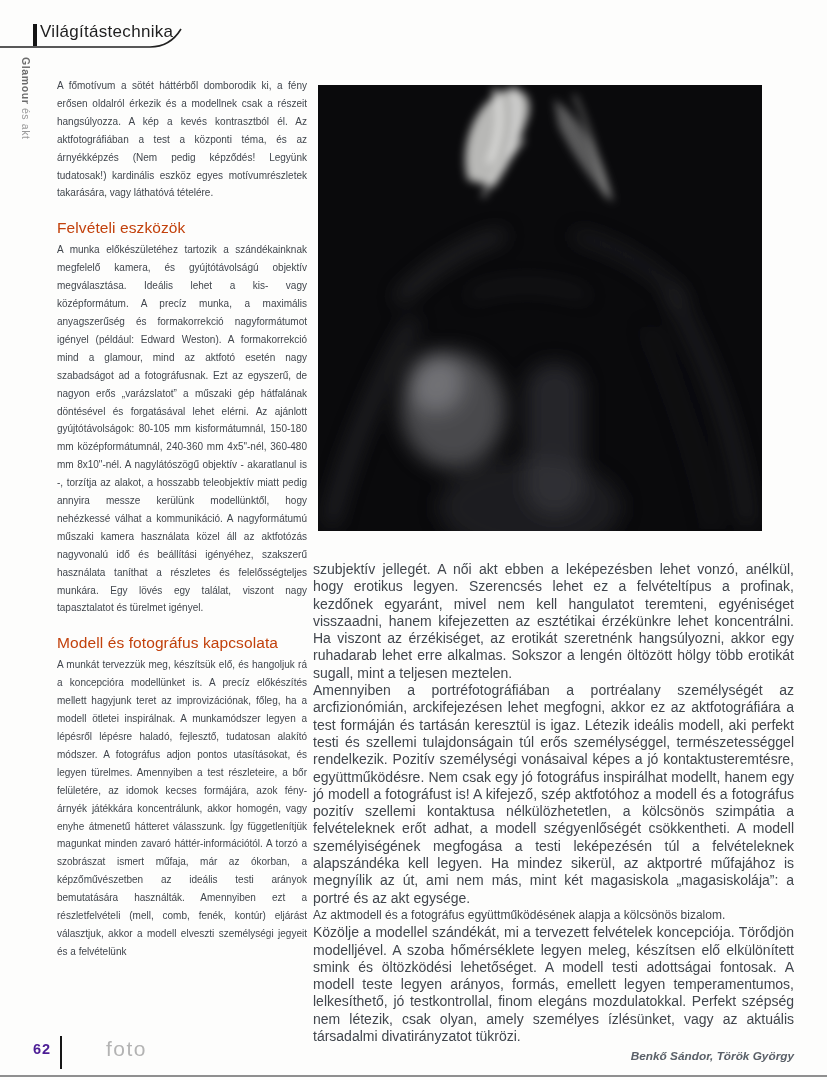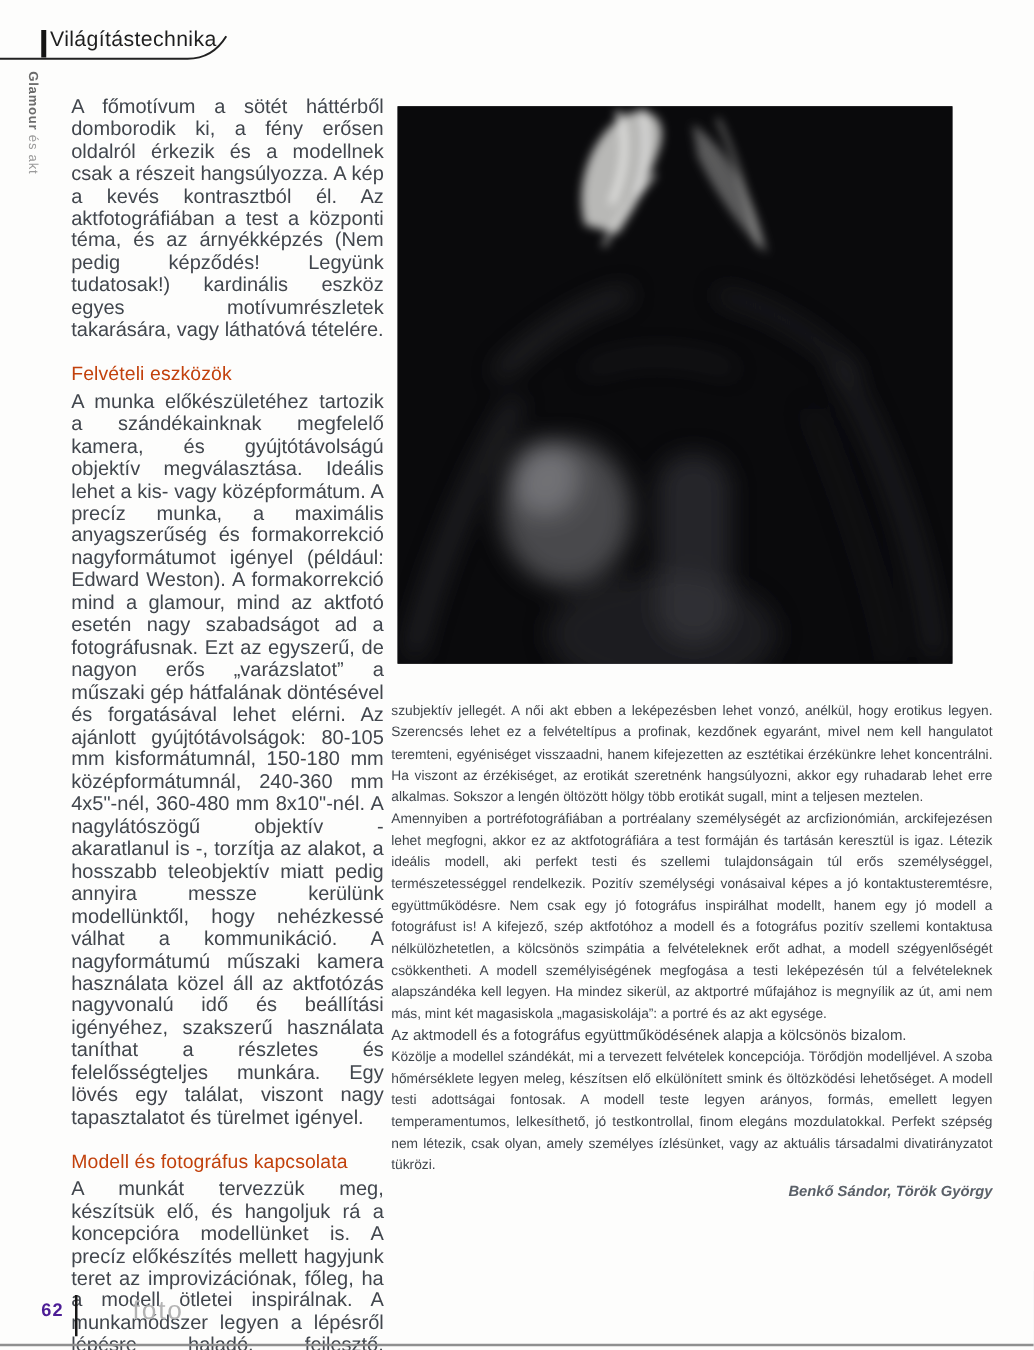--- a/index.html
+++ b/index.html
@@ -24,38 +24,38 @@
   .side-label{
     position:absolute; left:20px; top:57px;
     writing-mode:vertical-rl; text-orientation:sideways;
     font-size:10.5px; letter-spacing:.6px; color:#9a9a9a;
   }
   .side-label b{ color:#6b6b6b; font-weight:bold; }
   
   .left-col{ position:absolute; left:57px; top:77px; width:250px; }
   .left-col p{
     margin:0 0 17px; text-align:justify;
-    font-size:16px; line-height:17.9px;
+    font-size:10px; line-height:17.9px;
   }
   .left-col p.tight{ margin-bottom:0; }
   .section-heading{
     font-size:15.5px; font-weight:normal; color:#c2410c;
     margin:0 0 4px; letter-spacing:.1px;
   }
   
   .photo{
     position:absolute; left:318px; top:85px; width:444px; height:446px;
     background:#0a0a0c;
   }
   .photo svg{ display:block; width:100%; height:100%; }
   
   .bottom-col{ position:absolute; left:313px; top:561px; width:481px; }
   .bottom-col p{
     margin:0; text-align:justify;
-    font-size:11px; line-height:17.3px;
+    font-size:14px; line-height:17.3px;
   }
   .bottom-col p.bold-note{ font-weight:normal; font-size:12px; }
   .credit{
     margin-top:3px; text-align:right; font-style:italic;
     color:#5a6068; font-size:11.8px; line-height:17px;font-weight:bold;
   }
   
   .footer-pagenum{
     position:absolute; left:33px; top:1041px;
     font-size:14.5px; font-weight:bold; color:#4c1d95; letter-spacing:1px;

